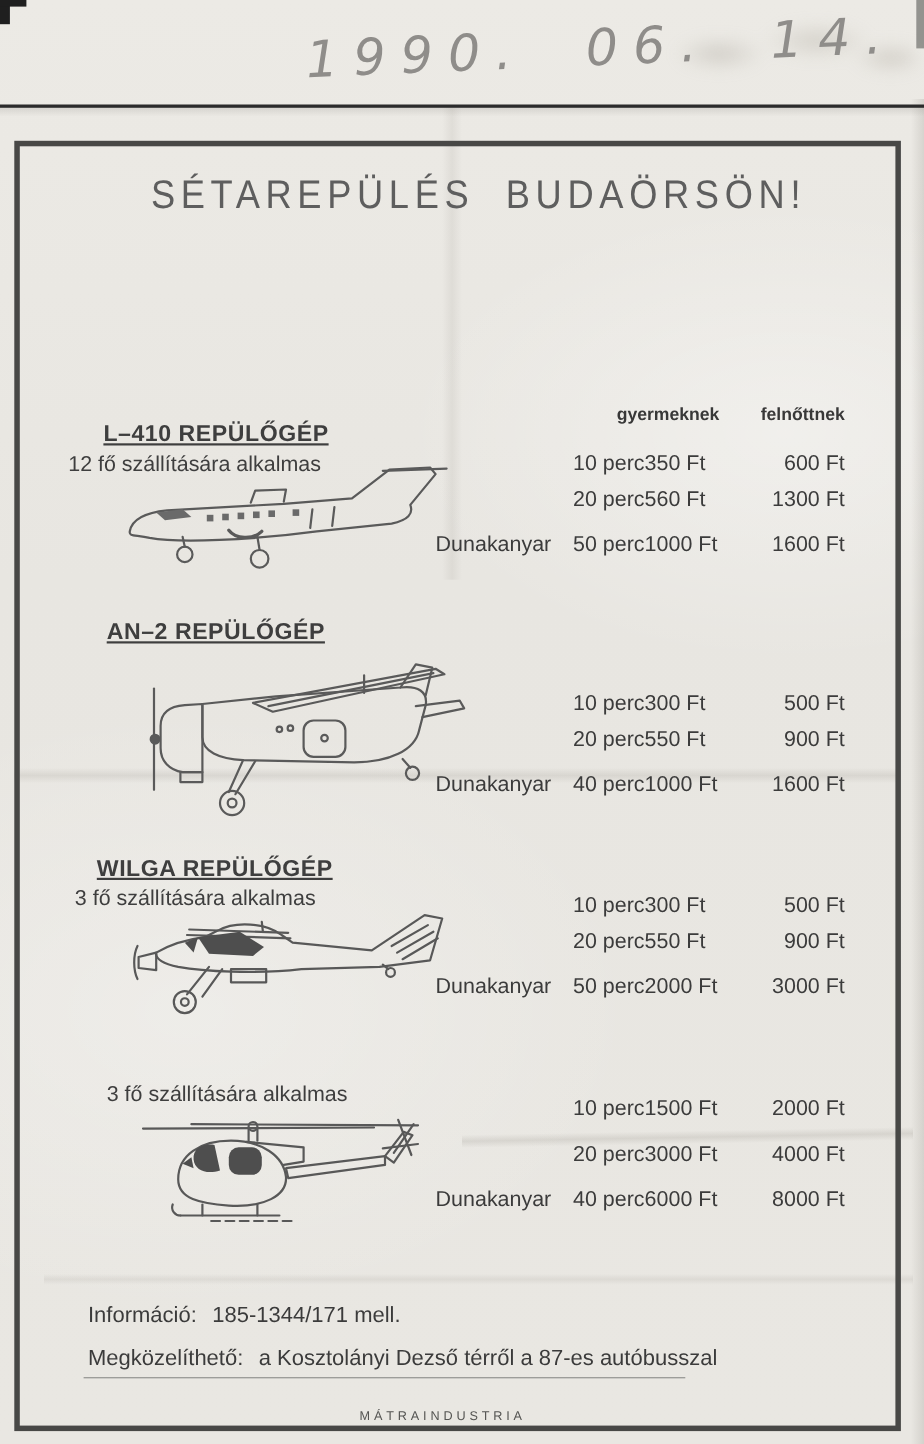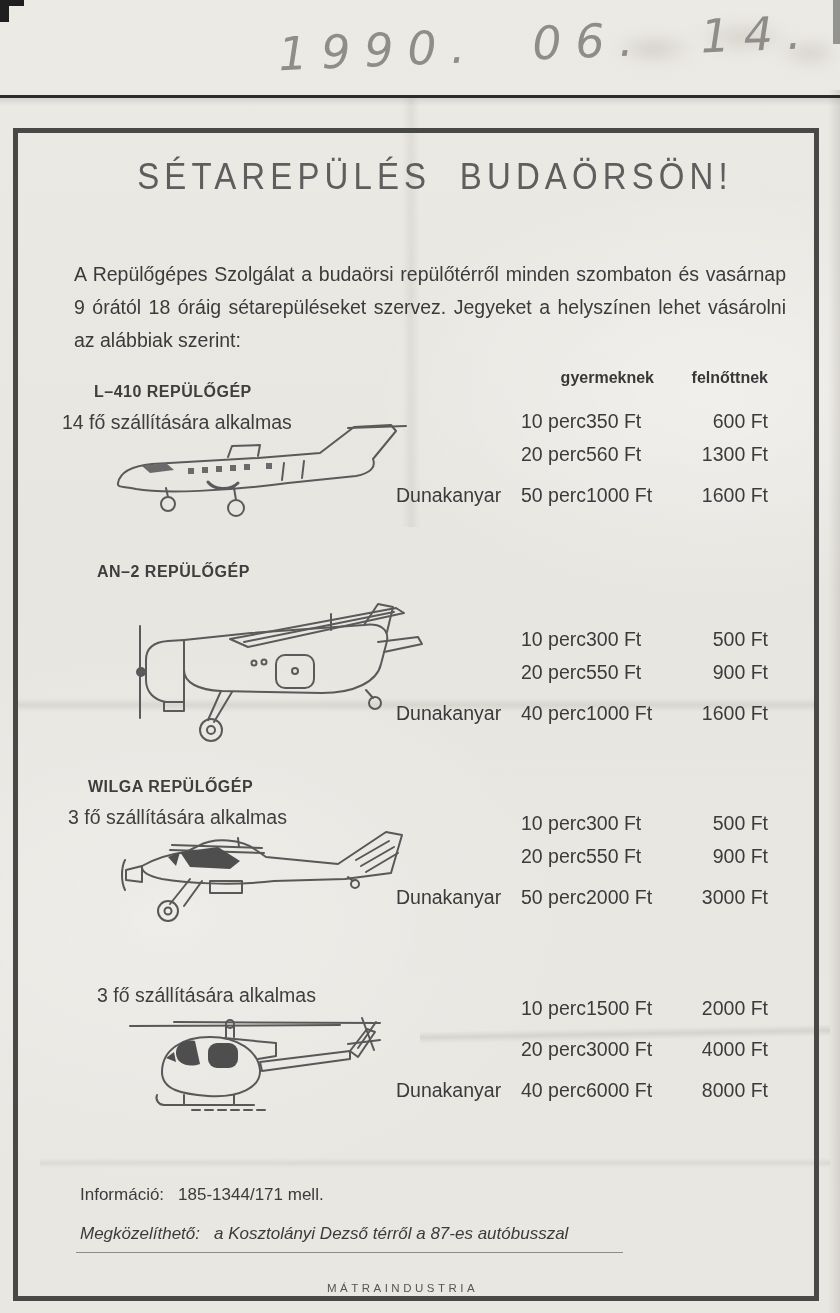--- a/index.html
+++ b/index.html
@@ -56,21 +56,21 @@
   .intro{
     position:absolute;left:74px;top:258px;width:712px;
     font-size:19.5px;line-height:33px;color:#3b3b3b;text-align:justify;
   }
 
   .price-head{position:absolute;left:396px;top:369px;width:372px;display:flex;
     font-weight:bold;font-size:16px;color:#383838;}
   .ph-child{margin-left:auto;}
   .ph-adult{width:114px;text-align:right;}
 
-  .section-name{position:absolute;font-size:16px;font-weight:bold;color:#3e3e3e;letter-spacing:0.5px;white-space:nowrap;}
+  .section-name{position:absolute;font-size:21px;font-weight:bold;color:#3e3e3e;letter-spacing:0.5px;white-space:nowrap;text-decoration:underline;}
   .section-cap{position:absolute;font-size:19.5px;color:#3e3e3e;white-space:nowrap;}
   .name-s1{left:94px;top:383px;}  .cap-s1{left:62px;top:411px;}
   .name-s2{left:97px;top:563px;}  .cap-s2{left:62px;top:591px;}
   .name-s3{left:88px;top:778px;}  .cap-s3{left:68px;top:806px;}
   .name-s4{left:78px;top:956px;}  .cap-s4{left:97px;top:984px;}
 
   .prices{position:absolute;left:396px;width:372px;}
   .prices-s1{top:410px;} .prices-s2{top:628px;} .prices-s3{top:812px;} .prices-s4{top:997px;}
   .price-row{display:flex;height:24px;margin-bottom:9px;font-size:19.5px;color:#3b3b3b;}
   .price-row.dunakanyar{margin-top:17px;}
@@ -80,23 +80,23 @@
   .pr-dur{width:80px;text-align:right;}
   .pr-child{width:88px;text-align:left;}
   .pr-adult{width:94px;text-align:right;}
 
   .art{position:absolute;pointer-events:none;}
   .art-l410{left:108px;top:416px;}
   .art-an2{left:126px;top:600px;}
   .art-wilga{left:112px;top:820px;}
   .art-md500{left:122px;top:1010px;}
 
-  .footer-line{position:absolute;font-size:17px;color:#3b3b3b;white-space:nowrap;}
+  .footer-line{position:absolute;font-size:20px;color:#3b3b3b;white-space:nowrap;}
   .footer-info{left:80px;top:1185px;}
-  .footer-access{left:80px;top:1224px;font-style:italic;}
+  .footer-access{left:80px;top:1224px;}
   .footer-line .val{margin-left:14px;}
   .footer-rule{position:absolute;left:76px;top:1252px;width:547px;height:1px;background:#8b8b88;}
   .printer-mark{position:absolute;left:0;top:1282px;width:805px;text-align:center;
     font-size:11.5px;letter-spacing:3.5px;color:#555553;}
 </style>
 </head>
 <body>
 
 <div class="page">
 
@@ -110,29 +110,28 @@
   <div class="artifact crease-h2"></div>
   <div class="artifact crease-h3"></div>
 
   <div class="handwritten-date">1990. 06. 14.</div>
   <div class="fold-line"></div>
   <div class="fold-shadow"></div>
 
   <div class="frame"></div>
 
   <div class="flyer-title">SÉTAREPÜLÉS  BUDAÖRSÖN!</div>
-  <div class="intro">A Repülőgépes Szolgálat a budaörsi repülőtérről minden szombaton és vasárnap 9 órától 18 óráig sétarepüléseket szervez. Jegyeket a helyszínen lehet vásárolni az alábbiak szerint:</div>
 
   <div class="price-head">
     <span class="ph-child">gyermeknek</span>
     <span class="ph-adult">felnőttnek</span>
   </div>
 
   <div class="section-name name-s1">L–410 REPÜLŐGÉP</div>
-  <div class="section-cap cap-s1">14 fő szállítására alkalmas</div>
+  <div class="section-cap cap-s1">12 fő szállítására alkalmas</div>
   <svg class="art art-l410" width="300" height="118" viewBox="0 0 300 118">
     <g stroke="#5a5a5a" stroke-width="2" fill="none" stroke-linejoin="round" stroke-linecap="round">
       <path d="M10,67 C12,56 24,50 44,48 L150,42 L212,37 L246,11 L283,9 L288,15 L265,43 C268,51 263,57 248,60 L180,67 C120,75 55,78 28,73 C15,70 9,72 10,67 Z"></path>
       <line x1="240" y1="12" x2="298" y2="10"></line>
       <path d="M120,41 L124,30 L152,29 L150,40"></path>
       <path d="M176,47 L174,64"></path>
         <path d="M196,45 L194,62"></path>
       <path d="M100,66 C106,74 122,75 130,67" stroke-width="3"></path>
       <circle cx="60" cy="88" r="7"></circle>
         <path d="M58,72 L60,81"></path>

